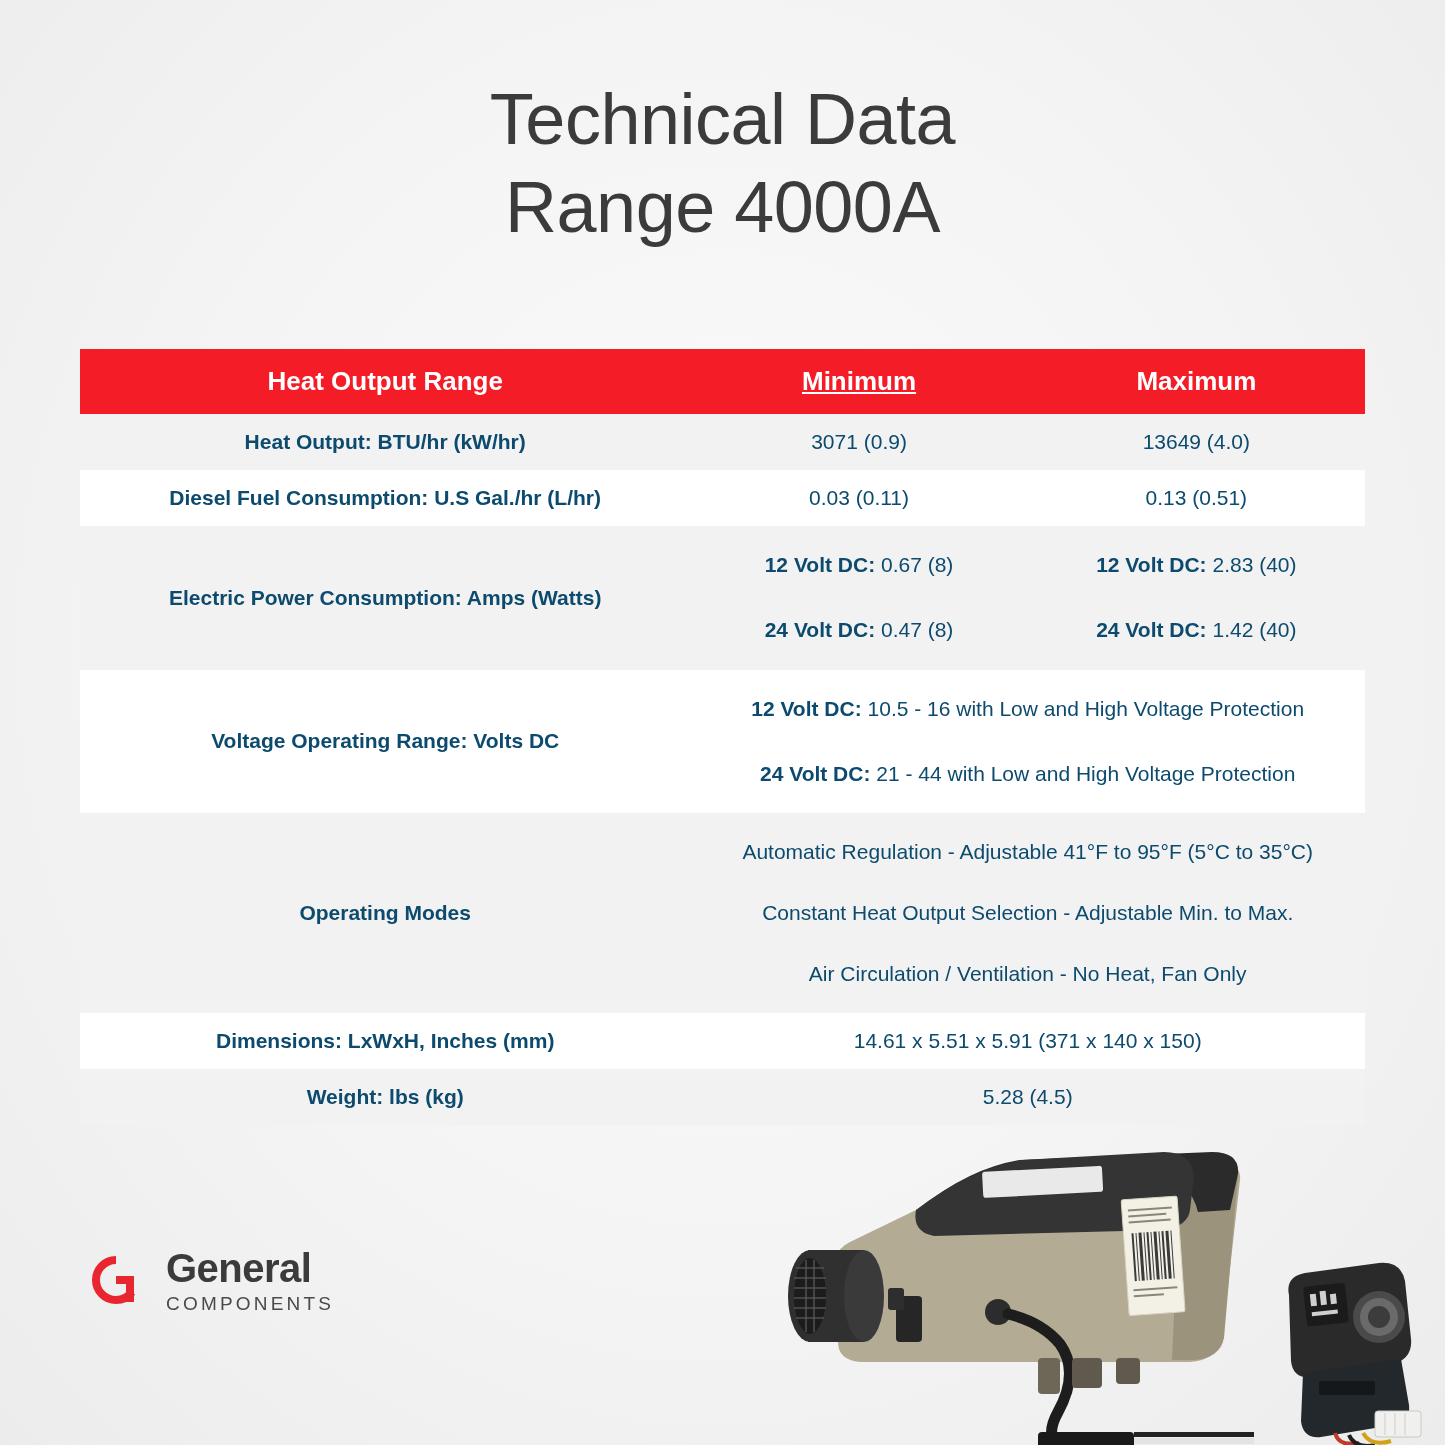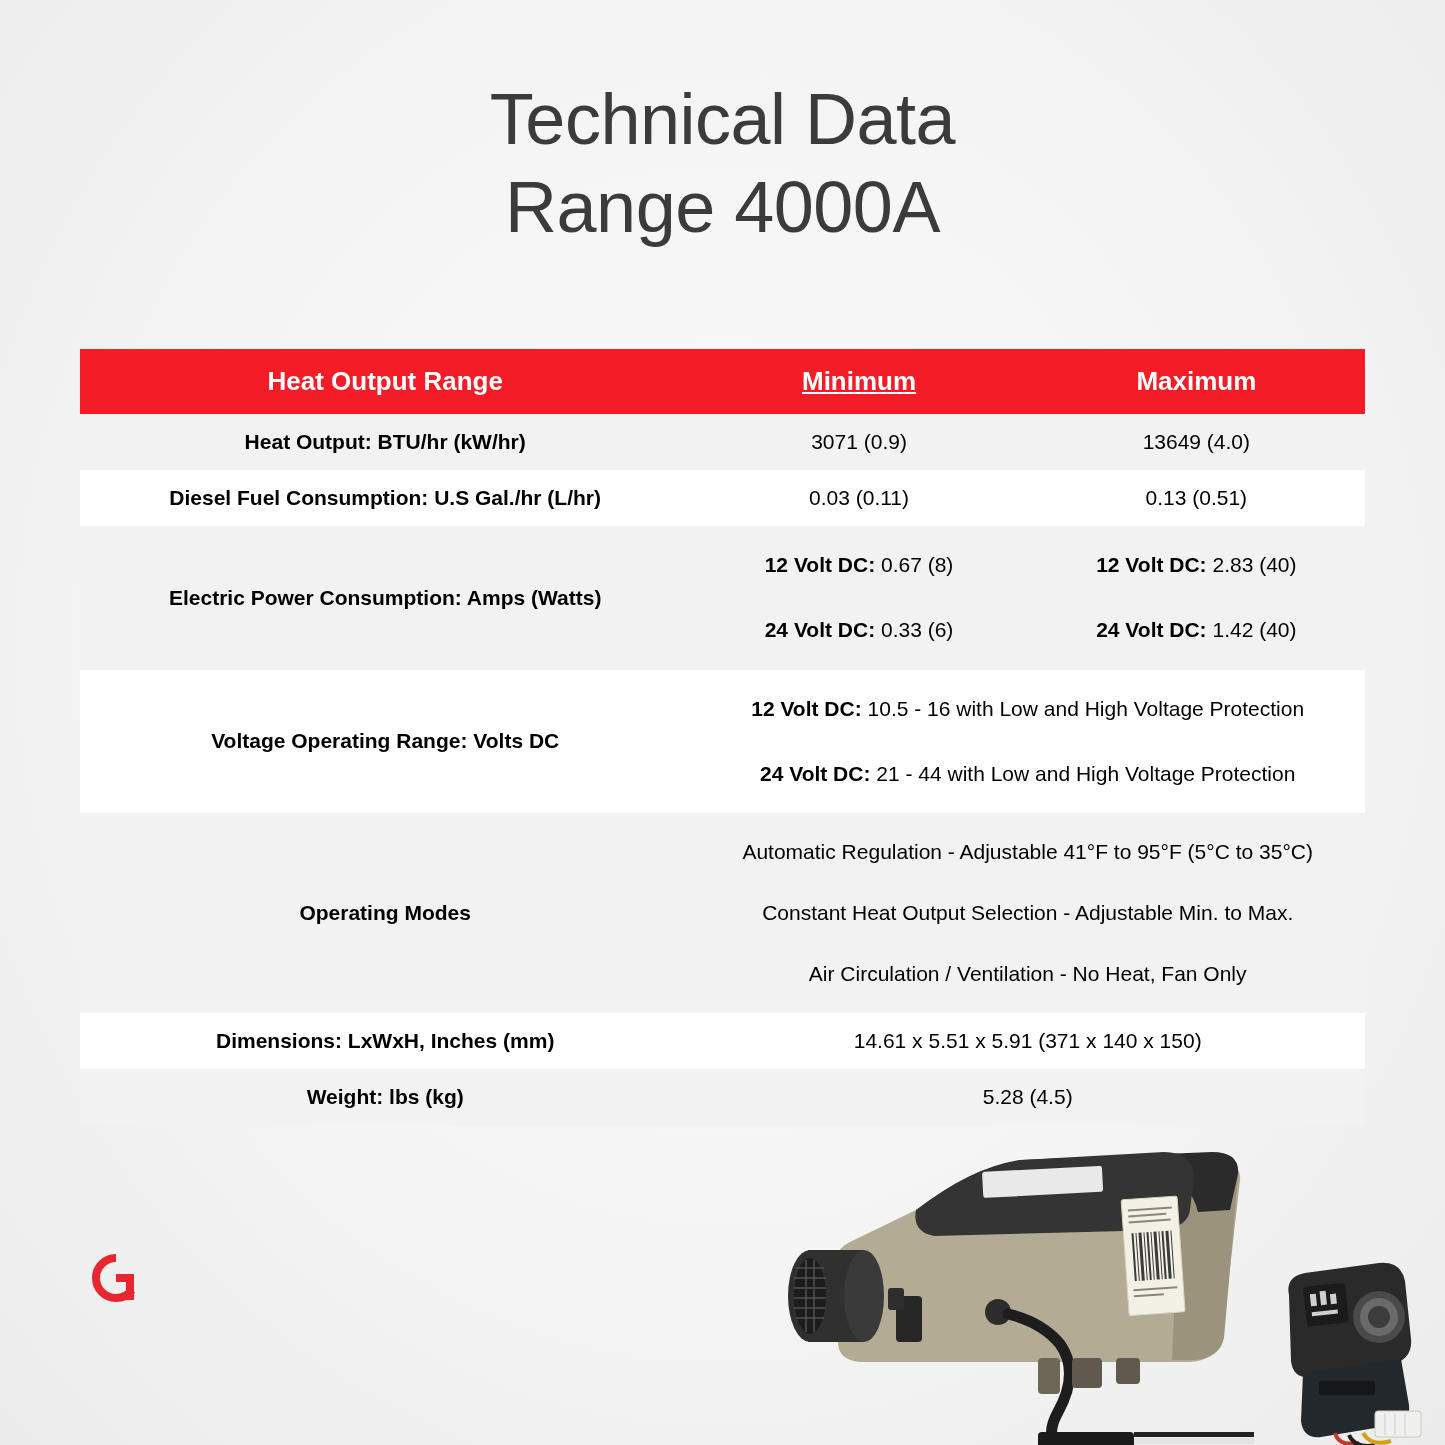--- a/index.html
+++ b/index.html
@@ -46,21 +46,21 @@
     font-weight: bold;
     padding: 17px 8px;
     text-align: center;
   }
   table.spec th.col-label { width: 47.5%; margin-left: 11px; }
   table.spec th.col-min   { width: 26.25%; text-decoration: underline; }
   table.spec th.col-max   { width: 26.25%; }
 
   table.spec td {
     font-size: 21px;
-    color: #000000;
+    color: #0c4a6e;
     padding: 16px 10px;
     text-align: center;
     vertical-align: middle;
   }
   td.rowlabel {
     font-weight: bold;
     font-size: 21.5px;
     color: #1f1f1f;
   }
   tr.alt td { background: #f2f2f2; }
@@ -150,21 +150,21 @@
       </tr>
 
       <tr class="alt">
         <td class="rowlabel">Electric Power Consumption: Amps (Watts)</td>
         <td>
           <div class="stack">
             <div class="sub-line">
               <span class="bold">12 Volt DC:</span><span> 0.67 (8)</span>
             </div>
             <div class="sub-line">
-              <span class="bold">24 Volt DC:</span><span> 0.33 (6)</span>
+              <span class="bold">24 Volt DC:</span><span> 0.47 (8)</span>
             </div>
           </div>
         </td>
         <td>
           <div class="stack">
             <div class="sub-line">
               <span class="bold">12 Volt DC:</span><span> 2.83 (40)</span>
             </div>
             <div class="sub-line">
               <span class="bold">24 Volt DC:</span><span> 1.42 (40)</span>
@@ -211,20 +211,24 @@
   </table>
 </div>
 
 <div class="logo">
   <div class="logo-mark">
     <svg width="62" height="62" viewBox="0 0 62 62" aria-hidden="true">
       <path d="M30 10 A20 20 0 1 0 30 50 A20 20 0 0 0 46 42" fill="none" stroke="#e8262f" stroke-width="8" stroke-linecap="butt"></path>
       <rect x="30" y="26" width="18" height="8" fill="#e8262f"></rect>
       <rect x="40" y="26" width="8" height="26" fill="#e8262f"></rect>
     </svg>
+  </div>
+  <div class="logo-text">
+    <div class="logo-main">General</div>
+    <div class="logo-sub">COMPONENTS</div>
   </div>
 </div>
 
 <div class="product">
   <svg width="640" height="390" viewBox="0 0 640 390" aria-hidden="true">
 
     <path d="M118 196 L118 282 Q118 300 140 302 L470 302 Q496 300 502 280 L520 120 Q522 104 500 102 L280 110 Q240 118 196 150 L130 182 Q118 188 118 196 Z" fill="#b3ab94"></path>
     <path d="M460 120 L518 116 L504 278 Q500 298 474 300 L452 300 Z" fill="#9b937c"></path>
 
     <path d="M200 148 Q250 108 300 100 L492 92 Q520 92 518 114 L510 150 L478 152 Q470 120 442 120 L224 152 Z" fill="#2b2b2b"></path>

